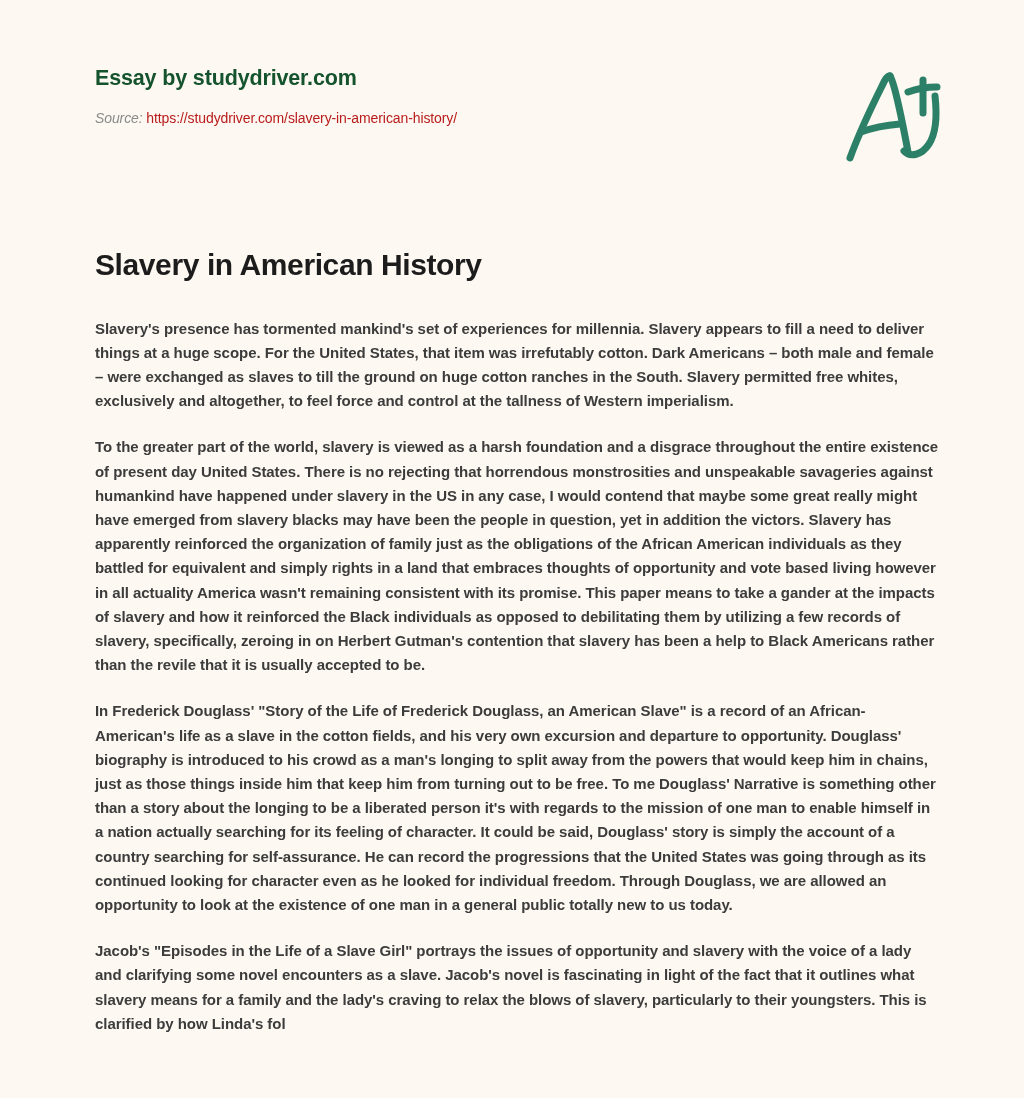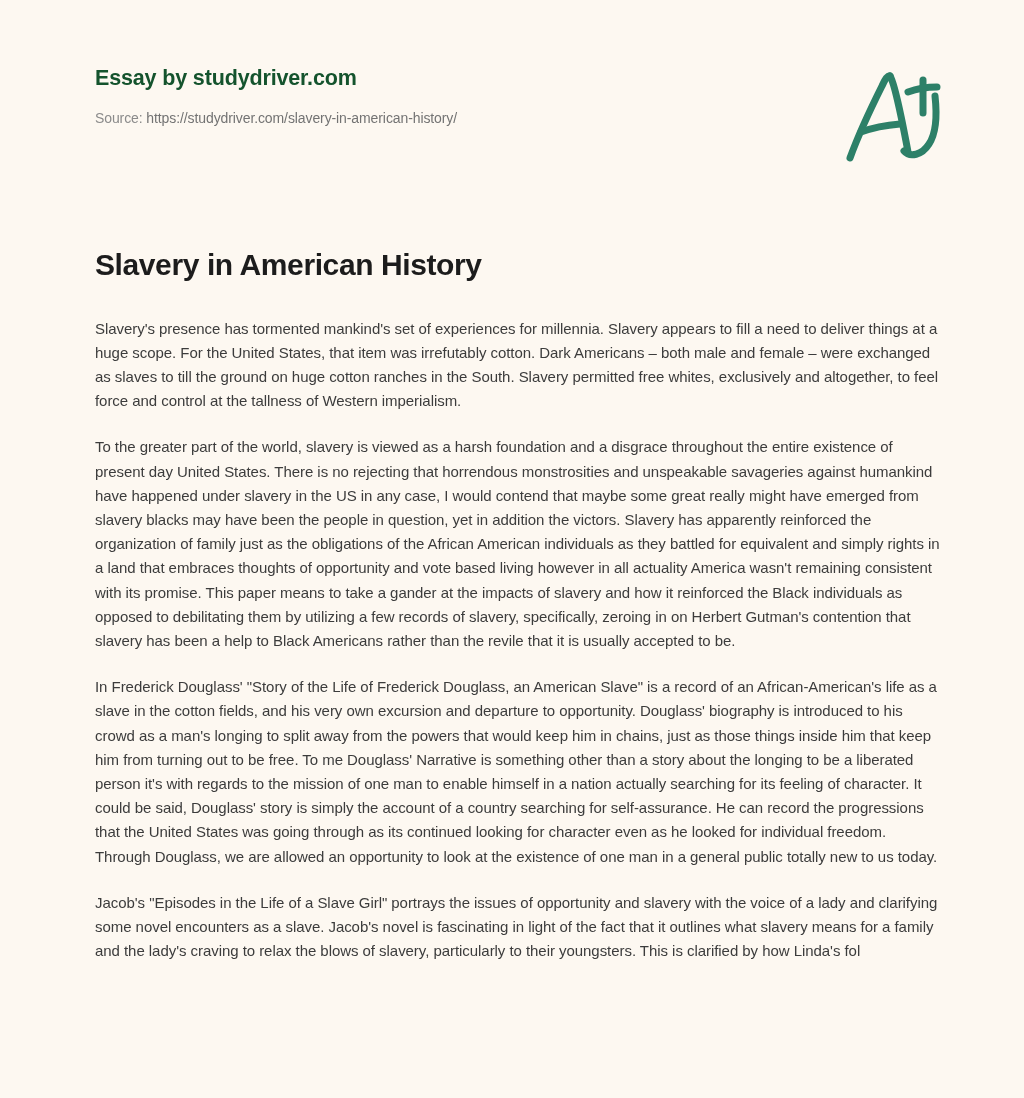--- a/index.html
+++ b/index.html
@@ -44,24 +44,25 @@
   .source-line {
     margin-top: 17px;
     font-size: 14px;
     color: #8b8b8b;
     line-height: 1.3;
     letter-spacing: -0.1px;
   }
 
   .source-label {
     color: #8b8b8b;
+    font-style: italic;
   }
 
   .source-url {
-    color: #737373;
+    color: #b91c1c;
     text-decoration: none;
   }
 
   
   .logo {
     position: absolute;
     right: 78px;
     top: 66px;
     width: 108px;
     height: 100px;
@@ -83,20 +84,21 @@
     font-weight: bold;
     color: #1c1c1c;
     margin: 128px 0 0 0;
     line-height: 1.15;
     letter-spacing: -0.4px;
   }
 
   .body-copy {
     margin-top: 34px;
     max-width: 845px;
+    font-weight: bold;
   }
 
   .body-copy p {
     font-size: 15px;
     line-height: 24.2px;
     color: #3c3c3c;
     margin: 0 0 22px 0;
     letter-spacing: -0.05px;
     text-align: left;
   }

